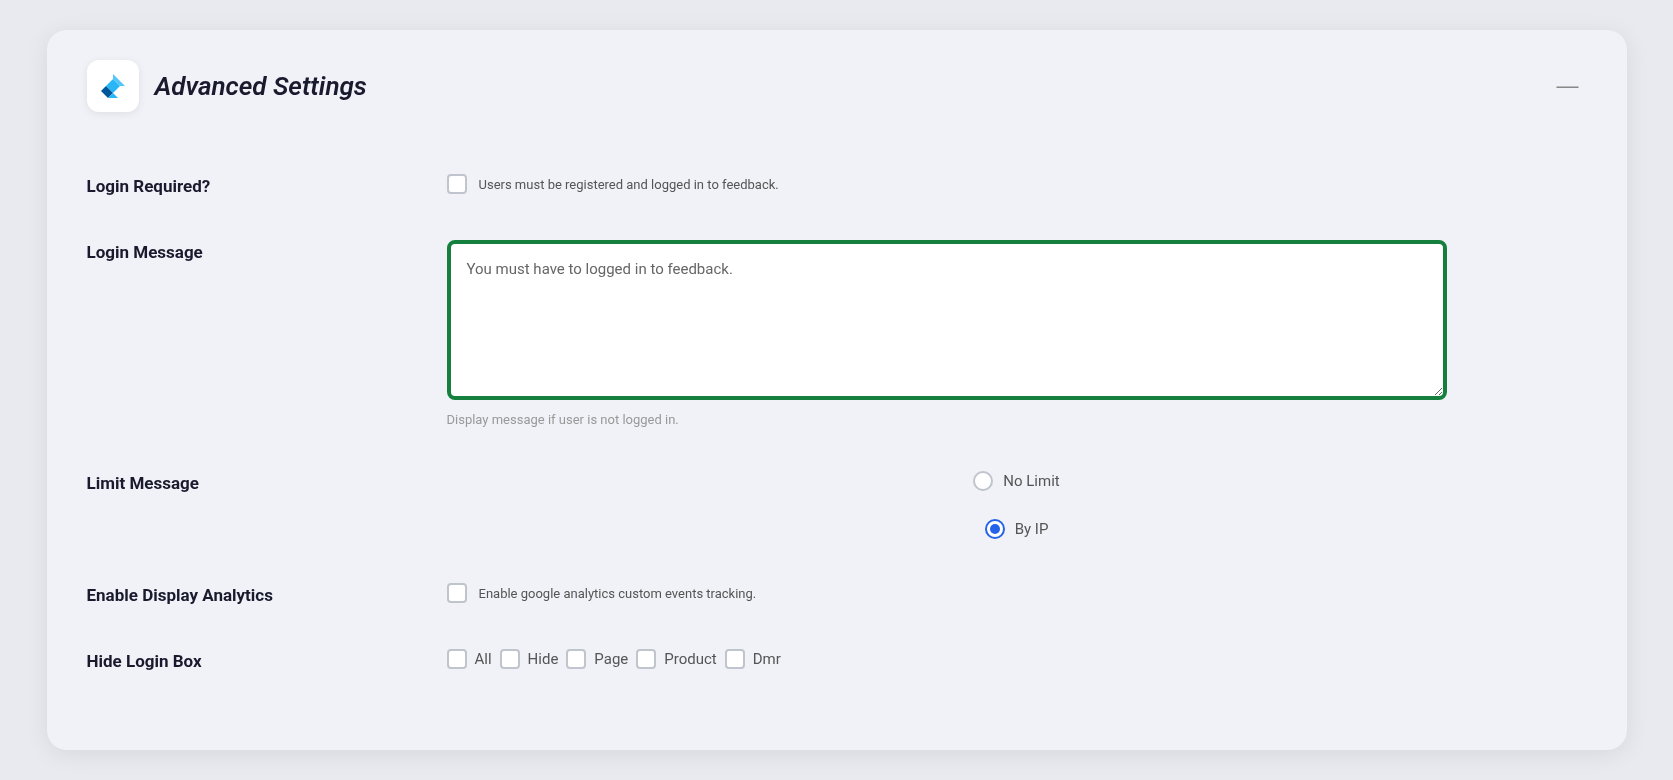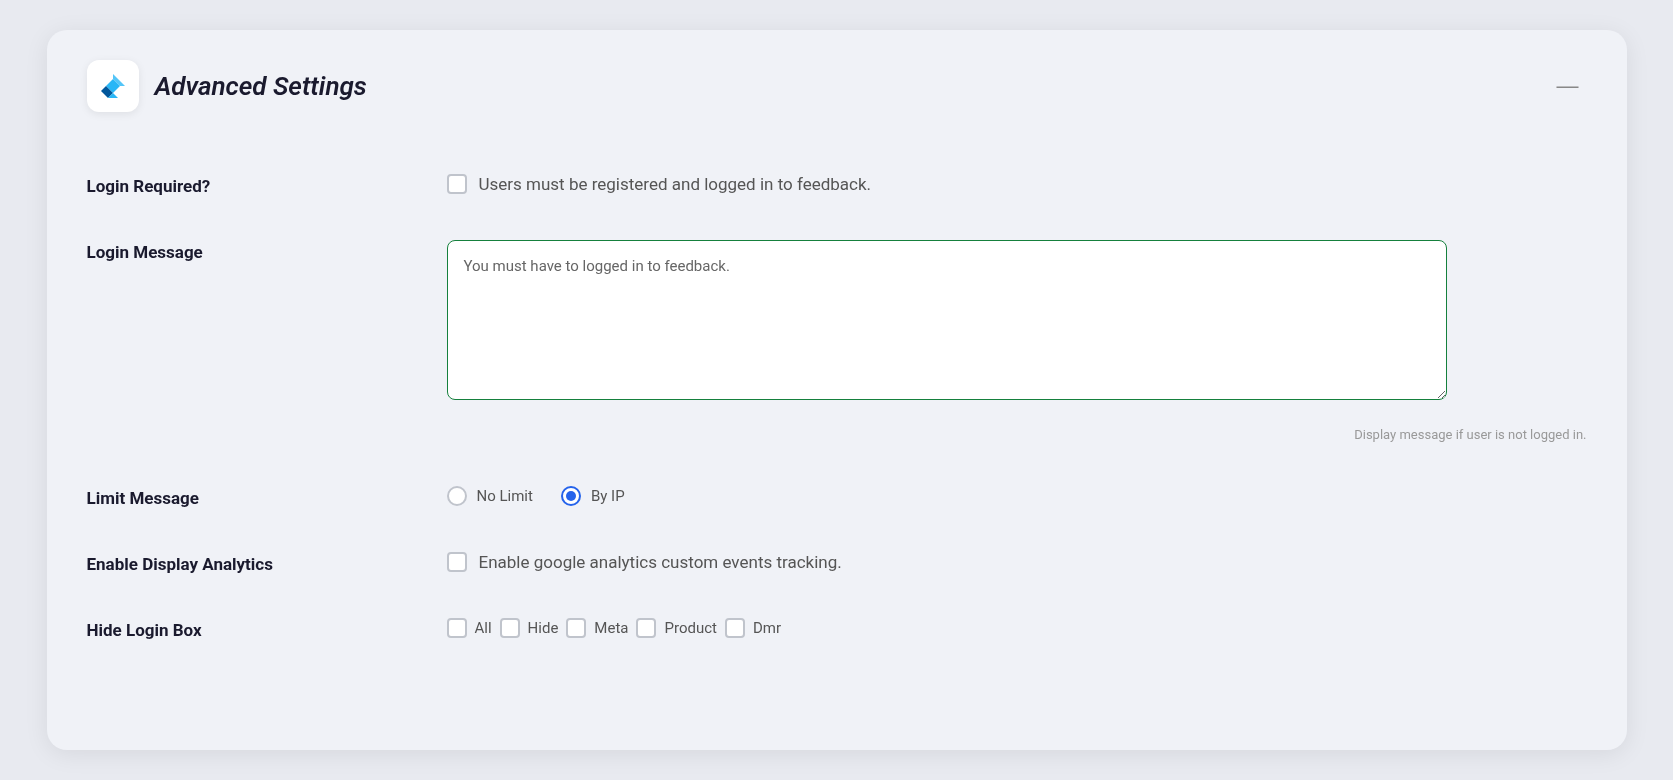--- a/index.html
+++ b/index.html
@@ -114,50 +114,50 @@
       -webkit-appearance: none;
       flex-shrink: 0;
     }
 
     .checkbox-input:checked {
       background: #2563eb;
       border-color: #2563eb;
     }
 
     .checkbox-label {
-      font-size: 17px;
+      font-size: 13px;
       color: #555;
     }
 
     .textarea-box {
       width: 100%;
       max-width: 1000px;
       height: 160px;
       background: #ffffff;
-      border: 1px solid #15803d;
+      border: 4px solid #15803d;
       border-radius: 8px;
       padding: 16px;
       font-size: 15px;
       color: #666;
       resize: vertical;
       font-family: inherit;
       outline: none;
     }
 
     .helper-text {
       font-size: 13px;
       color: #999;
-      margin-top: 23px;
-      text-align: right;
+      margin-top: 8px;
     }
 
     .radio-group {
       display: flex;
       align-items: center;
       gap: 28px;
+      flex-direction: column;
     }
 
     .radio-option {
       display: flex;
       align-items: center;
       gap: 10px;
       cursor: pointer;
     }
 
     .radio-input {
@@ -286,21 +286,21 @@
           <label class="meta-option">
             <input type="checkbox" class="checkbox-input" style="">
             <span class="meta-label">All</span>
           </label>
           <label class="meta-option">
             <input type="checkbox" class="checkbox-input" style="">
             <span class="meta-label">Hide</span>
           </label>
           <label class="meta-option">
             <input type="checkbox" class="checkbox-input" style="">
-            <span class="meta-label">Meta</span>
+            <span class="meta-label">Page</span>
           </label>
           <label class="meta-option">
             <input type="checkbox" class="checkbox-input" style="">
             <span class="meta-label">Product</span>
           </label>
           <label class="meta-option">
             <input type="checkbox" class="checkbox-input" style="">
             <span class="meta-label">Dmr</span>
           </label>
         </div>

